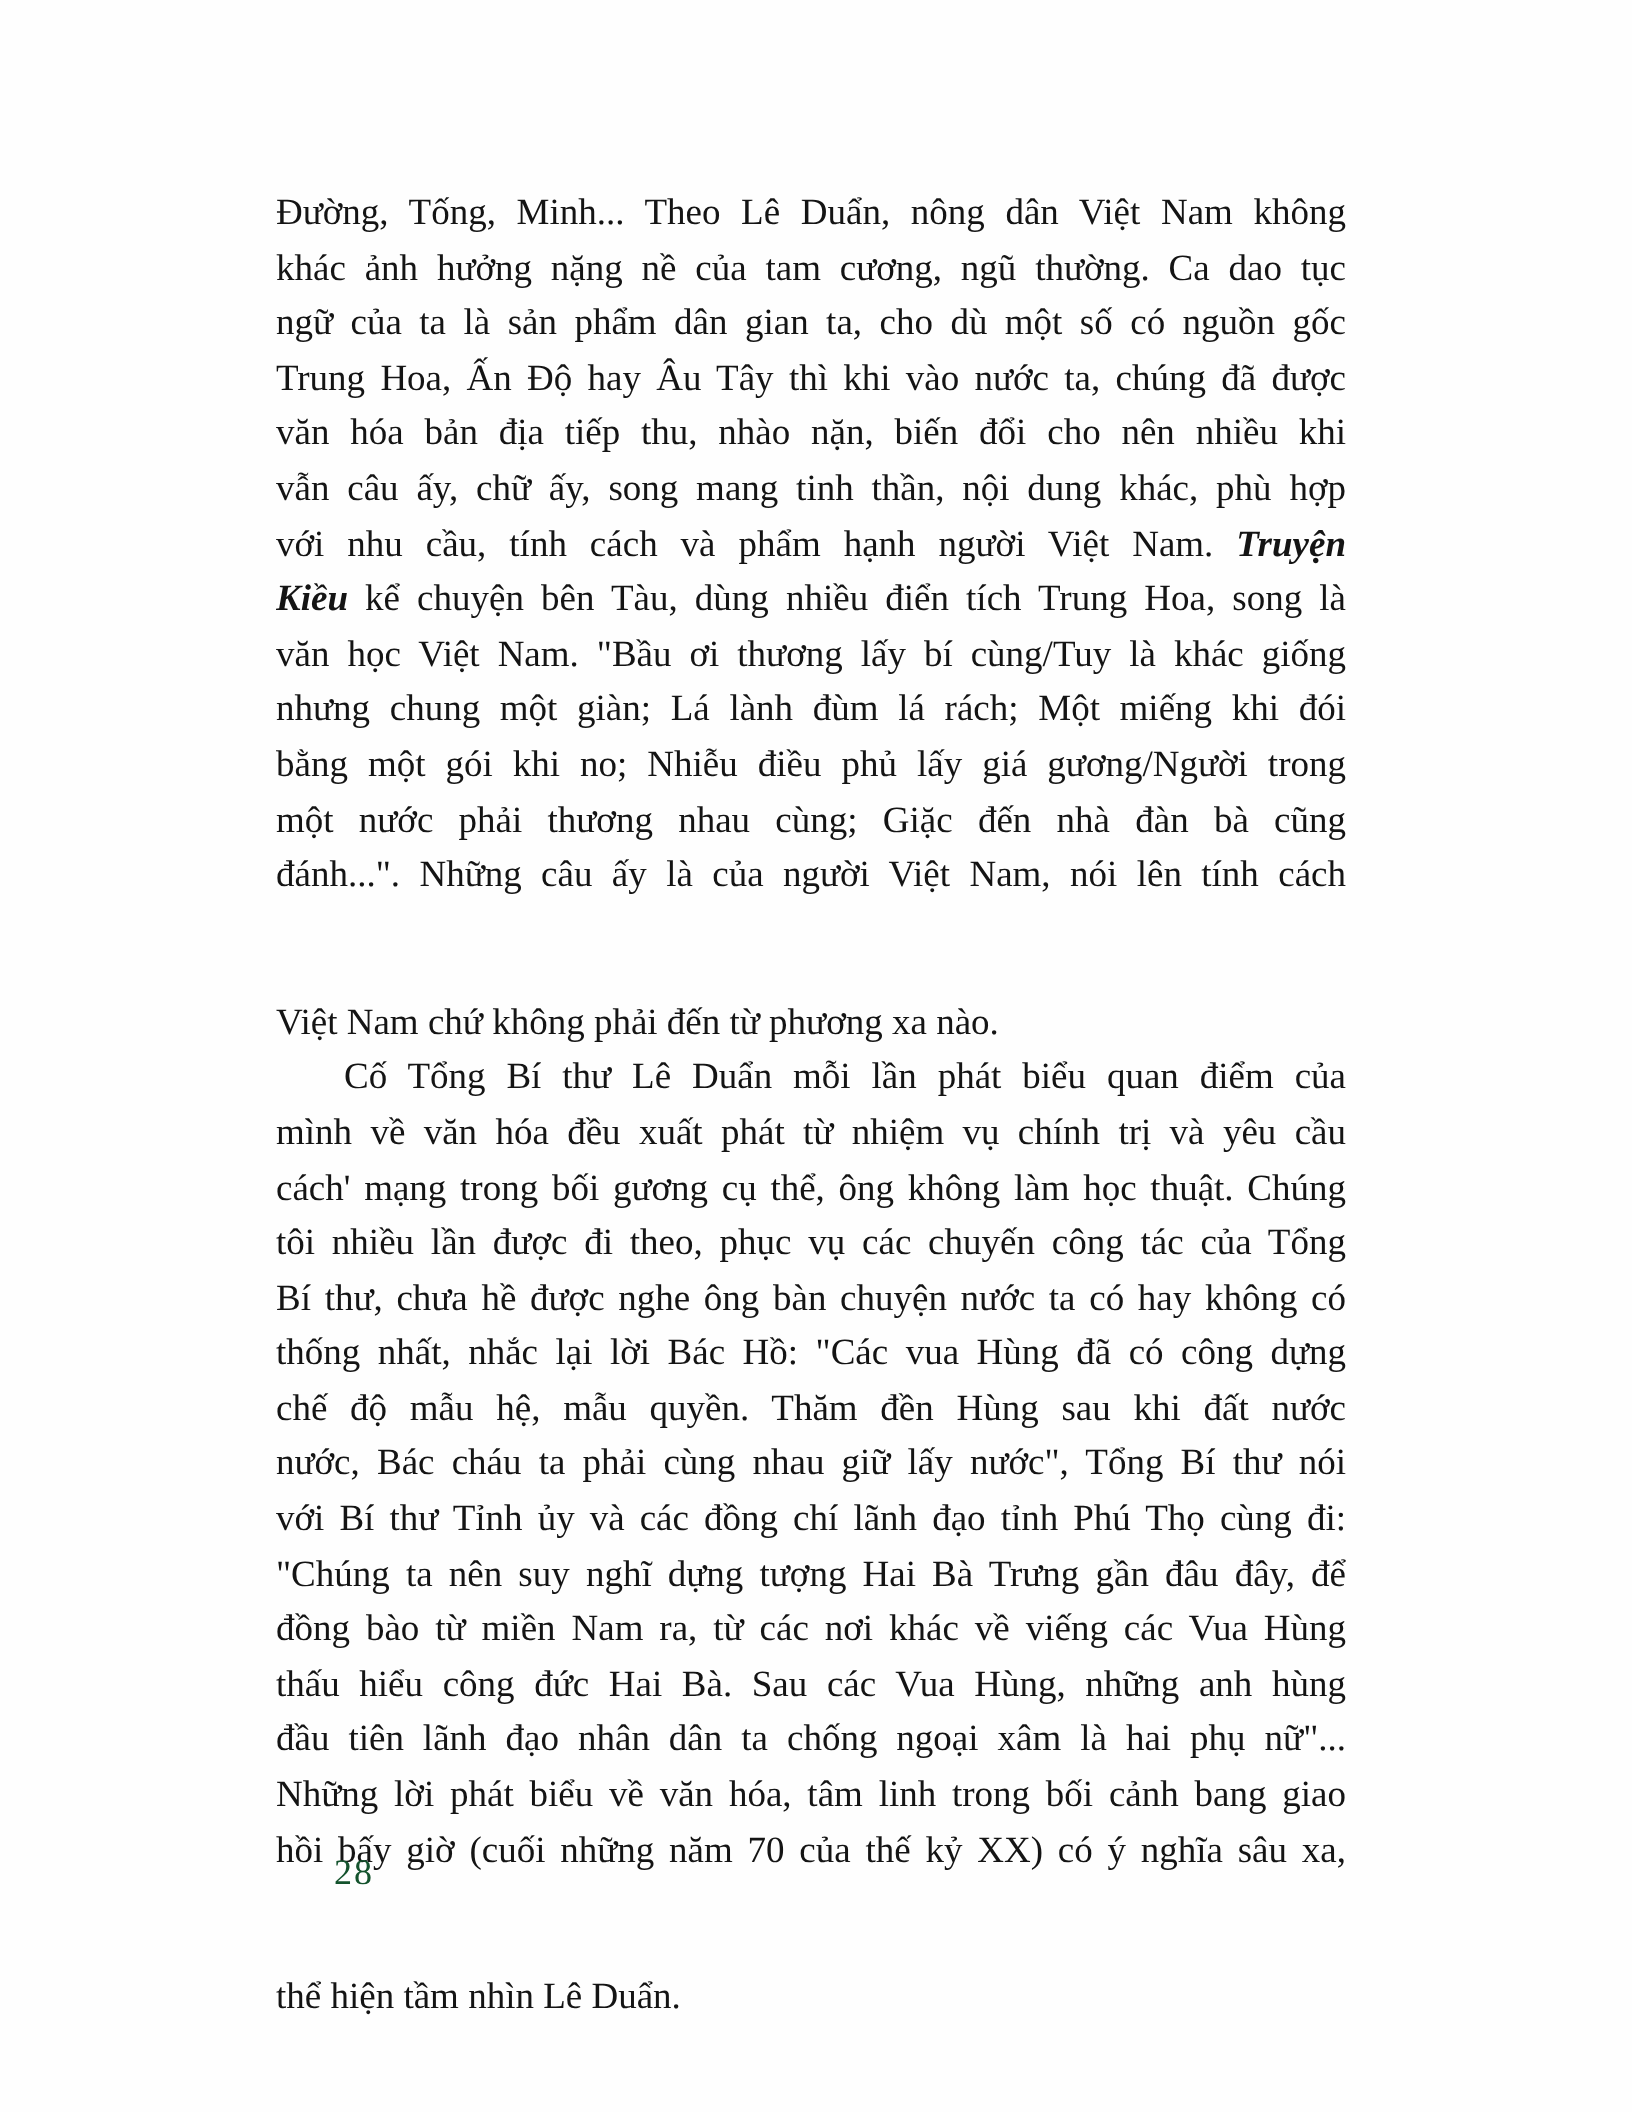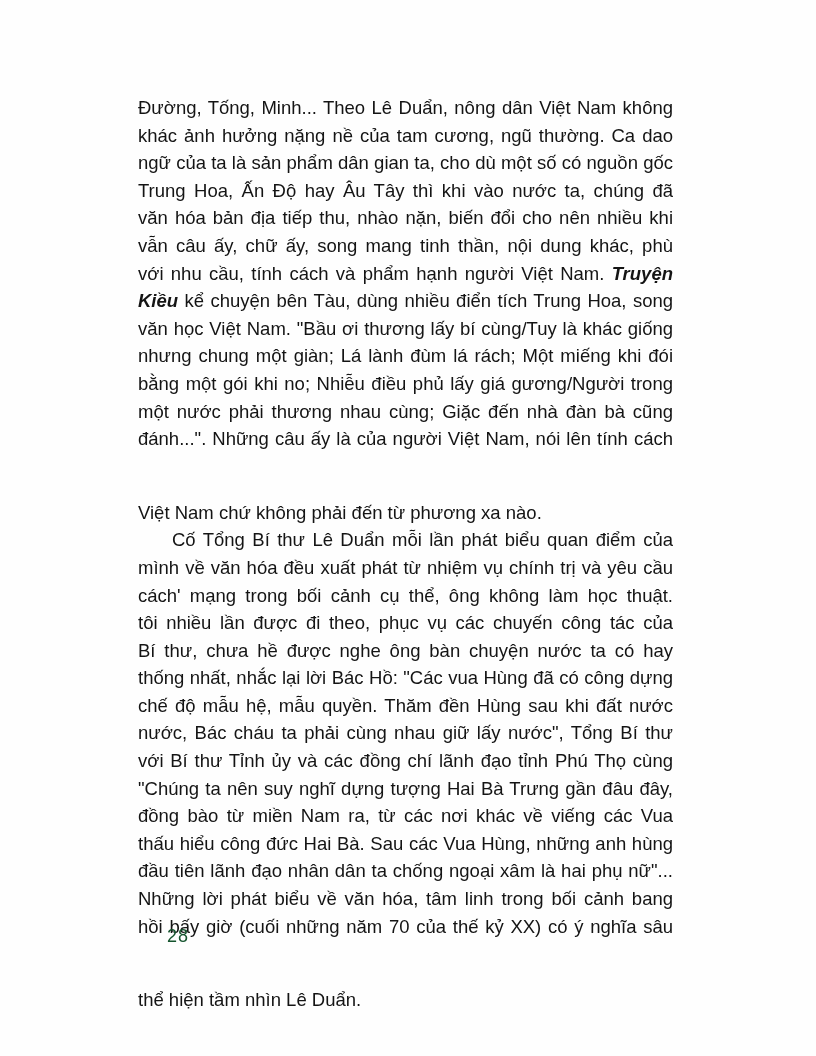--- a/index.html
+++ b/index.html
@@ -6,21 +6,21 @@
     margin: 0;
     padding: 0;
     background: #ffffff;
   }
   .page {
     position: relative;
     width: 816px;
     height: 1056px;
     background: #fefefe;
     overflow: hidden;
-    font-family: Liberation Sans, sans-serif;
+    font-family: Liberation Serif, serif;
     color: #141414;
   }
   .text-block {
     position: absolute;
     left: 138px;
     top: 94px;
     width: 535px;
   }
   .line {
     height: 27.6px;
@@ -67,21 +67,21 @@
       <div class="line"><span class="seg normal">với nhu cầu, tính cách và phẩm hạnh người Việt Nam. </span><span class="seg bi">Truyện</span></div>
       <div class="line"><span class="seg bi">Kiều</span><span class="seg normal"> kể chuyện bên Tàu, dùng nhiều điển tích Trung Hoa, song là</span></div>
       <div class="line"><span class="seg normal">văn học Việt Nam. "Bầu ơi thương lấy bí cùng/Tuy là khác giống</span></div>
       <div class="line"><span class="seg normal">nhưng chung một giàn; Lá lành đùm lá rách; Một miếng khi đói</span></div>
       <div class="line"><span class="seg normal">bằng một gói khi no; Nhiễu điều phủ lấy giá gương/Người trong</span></div>
       <div class="line"><span class="seg normal">một nước phải thương nhau cùng; Giặc đến nhà đàn bà cũng</span></div>
       <div class="line"><span class="seg normal">đánh...". Những câu ấy là của người Việt Nam, nói lên tính cách</span></div>
       <div class="line para-end"><span class="seg normal">Việt Nam chứ không phải đến từ phương xa nào.</span></div>
       <div class="line indent"><span class="seg normal">Cố Tổng Bí thư Lê Duẩn mỗi lần phát biểu quan điểm của</span></div>
       <div class="line"><span class="seg normal">mình về văn hóa đều xuất phát từ nhiệm vụ chính trị và yêu cầu</span></div>
-      <div class="line"><span class="seg normal">cách' mạng trong bối cảnh cụ thể, ông không làm học thuật. Chúng</span></div>
+      <div class="line"><span class="seg normal">cách' mạng trong bối gương cụ thể, ông không làm học thuật. Chúng</span></div>
       <div class="line"><span class="seg normal">tôi nhiều lần được đi theo, phục vụ các chuyến công tác của Tổng</span></div>
       <div class="line"><span class="seg normal">Bí thư, chưa hề được nghe ông bàn chuyện nước ta có hay không có</span></div>
       <div class="line"><span class="seg normal">thống nhất, nhắc lại lời Bác Hồ: "Các vua Hùng đã có công dựng</span></div>
       <div class="line"><span class="seg normal">chế độ mẫu hệ, mẫu quyền. Thăm đền Hùng sau khi đất nước</span></div>
       <div class="line"><span class="seg normal">nước, Bác cháu ta phải cùng nhau giữ lấy nước", Tổng Bí thư nói</span></div>
       <div class="line"><span class="seg normal">với Bí thư Tỉnh ủy và các đồng chí lãnh đạo tỉnh Phú Thọ cùng đi:</span></div>
       <div class="line"><span class="seg normal">"Chúng ta nên suy nghĩ dựng tượng Hai Bà Trưng gần đâu đây, để</span></div>
       <div class="line"><span class="seg normal">đồng bào từ miền Nam ra, từ các nơi khác về viếng các Vua Hùng</span></div>
       <div class="line"><span class="seg normal">thấu hiểu công đức Hai Bà. Sau các Vua Hùng, những anh hùng</span></div>
       <div class="line"><span class="seg normal">đầu tiên lãnh đạo nhân dân ta chống ngoại xâm là hai phụ nữ"...</span></div>

